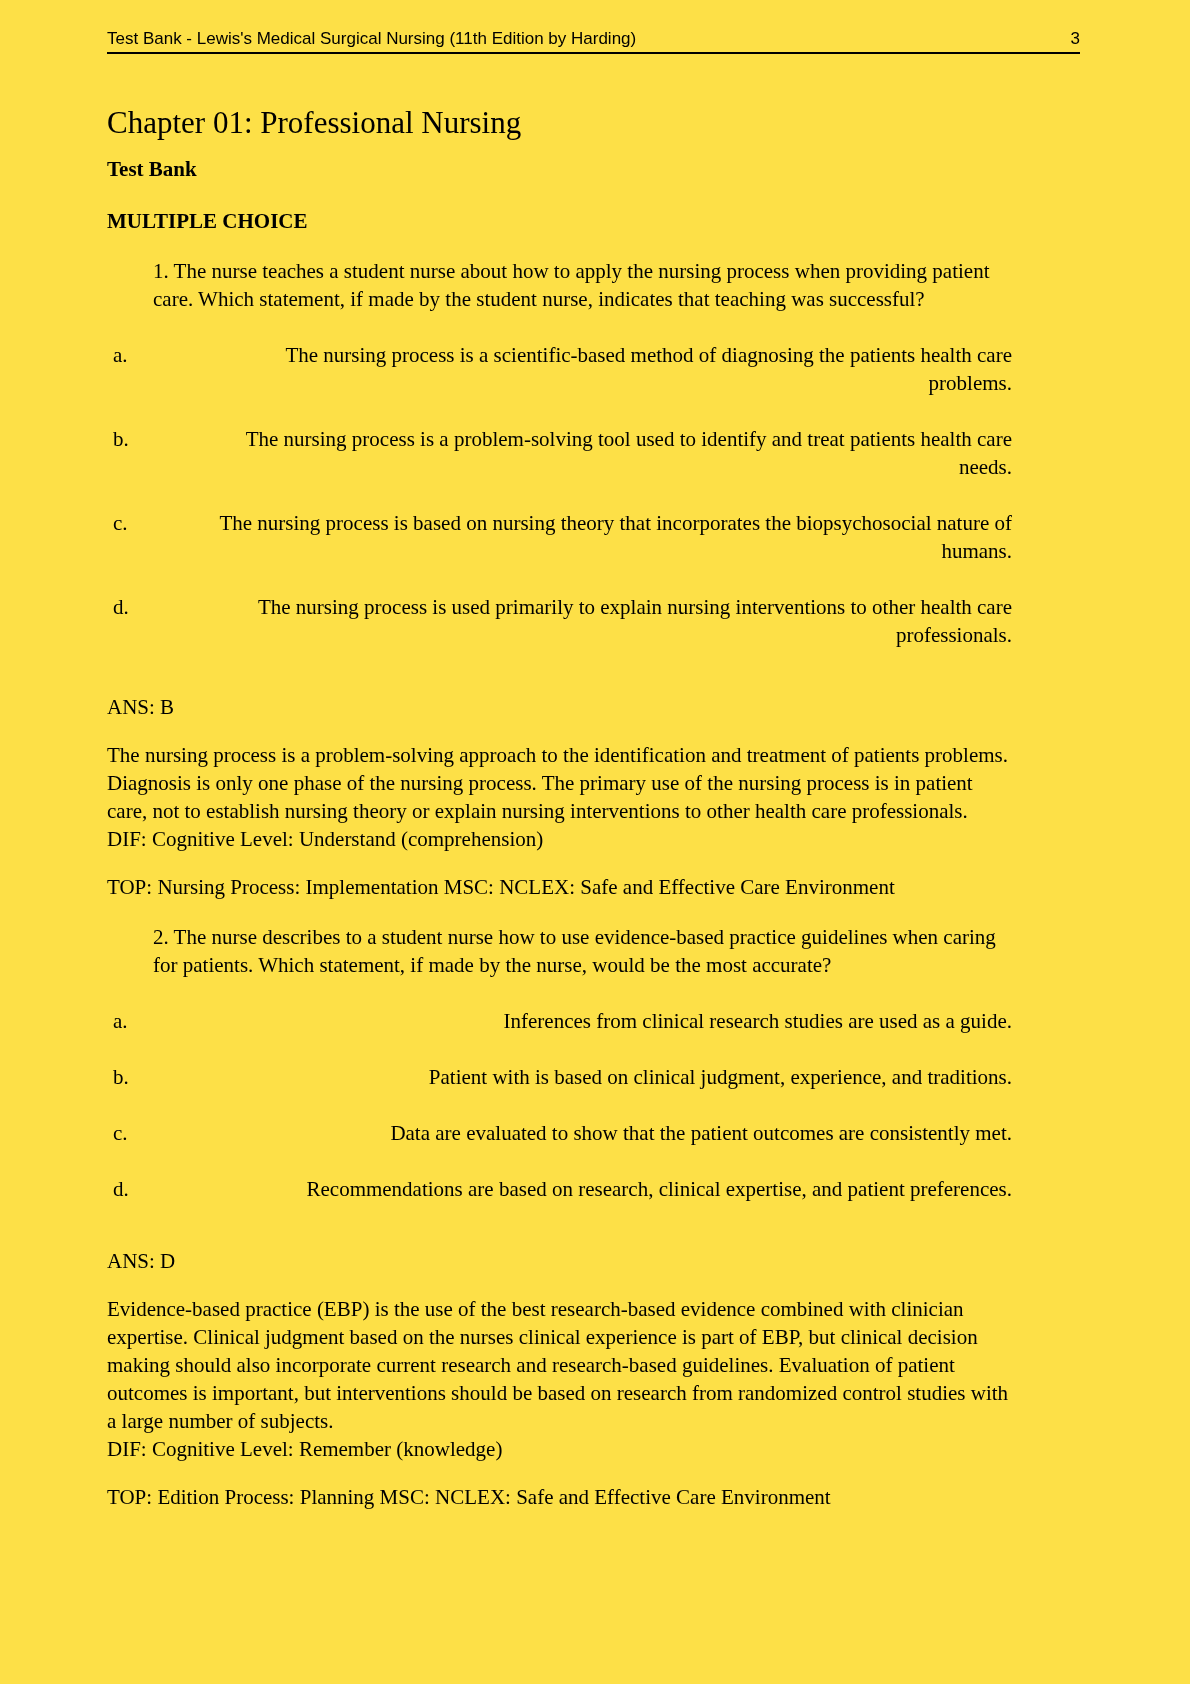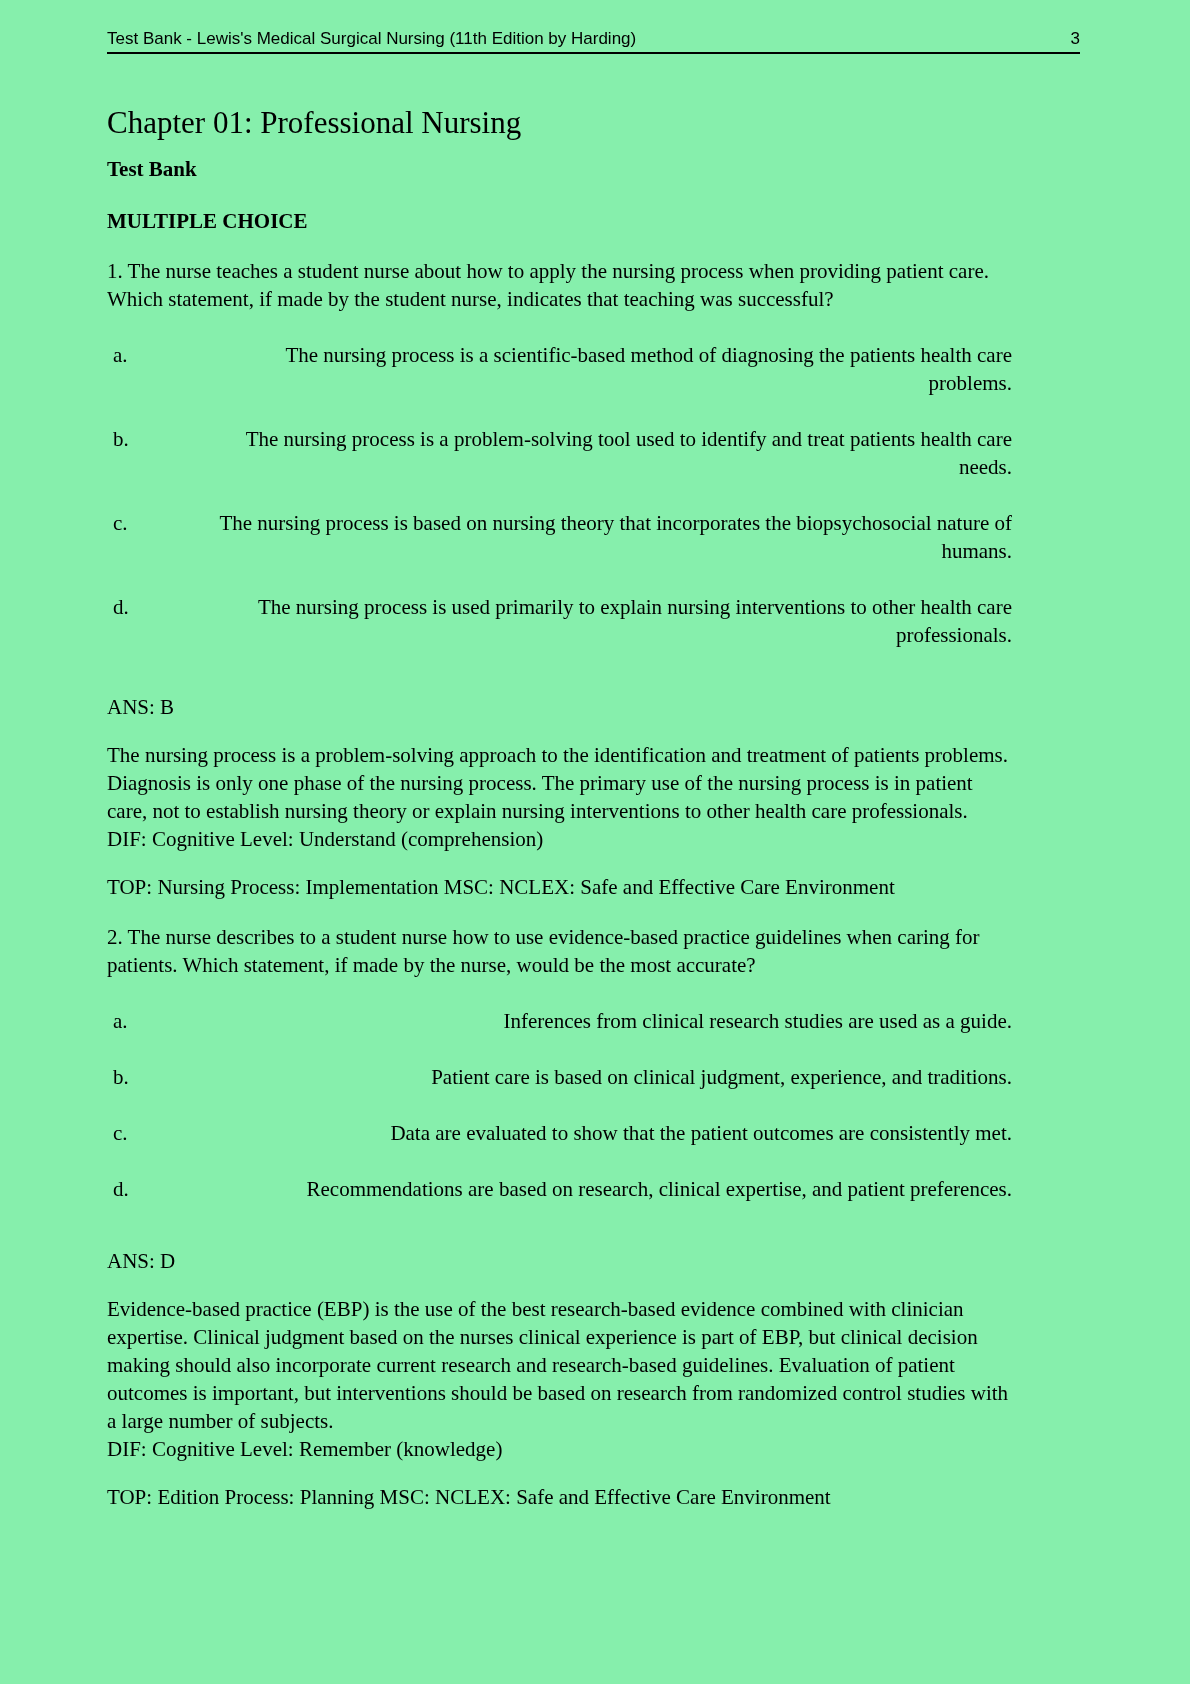--- a/index.html
+++ b/index.html
@@ -1,21 +1,21 @@
 <!DOCTYPE html>
 <html><head>
 <meta charset="utf-8">
 <style>
   * { margin: 0; padding: 0; box-sizing: border-box; }
   html, body { background: #ffffff; }
   .page {
     position: relative;
     width: 1190px;
     height: 1684px;
-    background: #86efac;
+    background: #fde047;
     color: #000000;
     font-family: "Liberation Serif", "DejaVu Serif", serif;
     font-size: 21px;
     line-height: 28px;
     overflow: hidden;
   }
   .page-header {
     margin: 0 110px 0 107px;
     padding-top: 28px;
     padding-bottom: 2px;
@@ -37,21 +37,21 @@
     font-weight: normal;
   }
   .subtitle {
     margin-top: 14px;
     font-weight: bold;
   }
   .section-heading {
     margin-top: 24px;
     font-weight: bold;
   }
-  .stem { margin-top: 22px; }
+  .stem { margin-top: 22px; margin-left: 46px; }
   .options { margin-top: 16px; }
   .option-row {
     display: flex;
     margin-top: 28px;
   }
   .option-letter {
     flex: 0 0 96px;
     padding-left: 6px;
   }
   .option-text { flex: 1 1 auto; text-align: right; }
@@ -104,21 +104,21 @@
 
     <div class="question">
       <p class="stem">2. The nurse describes to a student nurse how to use evidence-based practice guidelines when caring for patients. Which statement, if made by the nurse, would be the most accurate?</p>
       <div class="options">
         <div class="option-row">
           <span class="option-letter">a.</span>
           <span class="option-text">Inferences from clinical research studies are used as a guide.</span>
         </div>
         <div class="option-row">
           <span class="option-letter">b.</span>
-          <span class="option-text">Patient care is based on clinical judgment, experience, and traditions.</span>
+          <span class="option-text">Patient with is based on clinical judgment, experience, and traditions.</span>
         </div>
         <div class="option-row">
           <span class="option-letter">c.</span>
           <span class="option-text">Data are evaluated to show that the patient outcomes are consistently met.</span>
         </div>
         <div class="option-row">
           <span class="option-letter">d.</span>
           <span class="option-text">Recommendations are based on research, clinical expertise, and patient preferences.</span>
         </div>
       </div>

